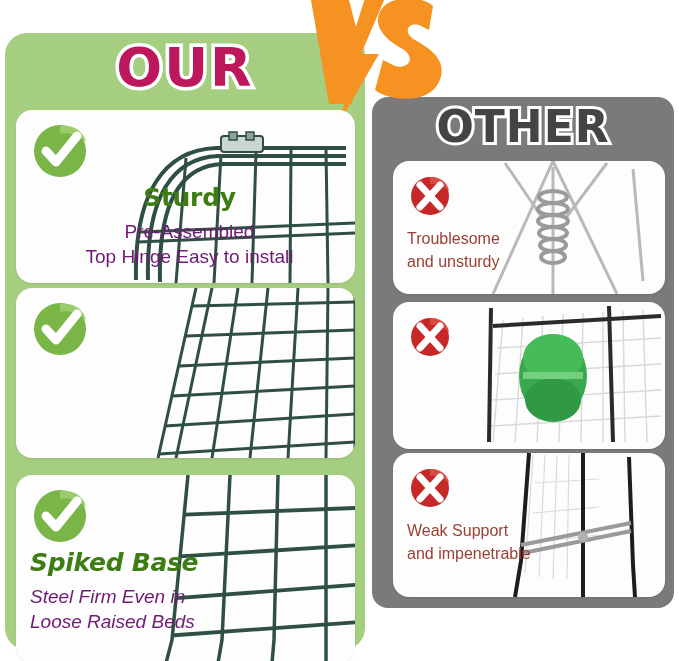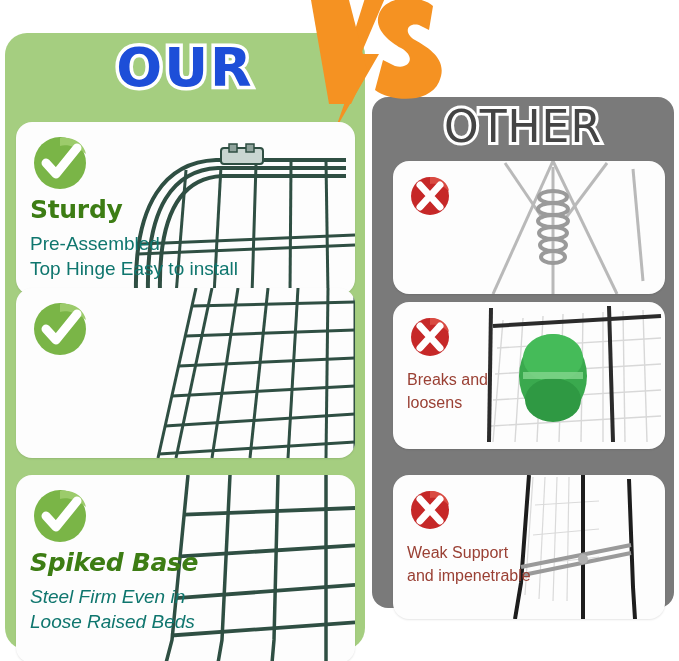--- a/index.html
+++ b/index.html
@@ -16,71 +16,71 @@
   .panel-other{
     position:absolute;left:372px;top:97px;width:302px;height:511px;
     background:#7a7a7a;border-radius:16px;
   }
 
   
   .head-our{
     position:absolute;left:5px;top:36px;width:360px;height:62px;
     display:flex;align-items:center;justify-content:center;
     font-size:54px;font-weight:bold;letter-spacing:2px;
-    color:#1d4ed8;
+    color:#be185d;
     -webkit-text-stroke:7px #ffffff;paint-order:stroke fill;
     font-family:"DejaVu Sans", sans-serif;
   }
   .head-other{
     position:absolute;left:372px;top:96px;width:302px;height:60px;
     display:flex;align-items:center;justify-content:center;
-    font-size:44px;font-weight:normal;letter-spacing:1px;
+    font-size:44px;font-weight:bold;letter-spacing:1px;
     color:#444444;
     -webkit-text-stroke:6px #ffffff;paint-order:stroke fill;
     font-family:"DejaVu Sans", sans-serif;
   }
 
   
   .vs-wrap{position:absolute;left:305px;top:-6px;width:150px;height:140px;}
   .vs-wrap svg{display:block;}
 
   
   .card{
     position:absolute;background:#fdfdfd;border-radius:16px;overflow:hidden;
     box-shadow:0 1px 2px rgba(0,0,0,.10);
   }
   .card-l{left:16px;width:339px;}
-  .card-l1{top:122px;height:173px;}
+  .card-l1{top:110px;height:173px;text-align:center;}
   .card-l2{top:288px;height:170px;}
   .card-l3{top:475px;height:188px;font-style:italic;}
 
   .card-r{left:393px;width:272px;}
   .card-r1{top:161px;height:133px;}
   .card-r2{top:302px;height:147px;}
-  .card-r3{top:475px;height:144px;}
+  .card-r3{top:453px;height:144px;}
 
   .card-art{position:absolute;inset:0;}
   .card-art svg{display:block;width:100%;height:100%;}
 
   .card-body{position:absolute;left:14px;top:10px;right:6px;}
   .card-body-r{position:absolute;left:14px;top:12px;width:150px;}
 
   
   .ico-check{width:60px;height:60px;display:block;}
   .ico-x{width:46px;height:46px;display:block;}
 
   
   .t-title{
     font-family:"DejaVu Sans", sans-serif;
     font-weight:bold;color:#3d7d14;font-size:25px;line-height:1.1;
     margin-top:4px;letter-spacing:-0.3px;white-space:nowrap;
   }
   .t-title.cond{font-size:24px;letter-spacing:-1.2px;}
   .t-desc{
-    color:#0f766e;font-size:19px;line-height:1.35;margin-top:7px;
+    color:#701a75;font-size:19px;line-height:1.35;margin-top:7px;
     font-family:"Liberation Sans", sans-serif;white-space:pre-line;
   }
   .t-bad{
     color:#9a4034;font-size:16px;line-height:1.45;margin-top:8px;
     font-family:"Liberation Sans", sans-serif;white-space:pre-line;
   }
 </style>
 </head>
 <body>
 
@@ -214,20 +214,22 @@
           <ellipse cx="160" cy="96" rx="12" ry="6"></ellipse>
         </g>
       </svg>
     </div>
     <div class="card-body-r">
       <svg class="ico-x" viewBox="0 0 46 46">
         <circle cx="23" cy="23" r="19" fill="#c62828"></circle>
         <path d="M23 4 C33 3 41 10 42 18 C34 11 28 10 23 11 Z" fill="#d94b42"></path>
         <path d="M13 12 L33 34 M33 12 L13 34" stroke="#ffffff" stroke-width="7" stroke-linecap="round"></path>
       </svg>
+      <div class="t-bad">Troublesome
+and unsturdy</div>
     </div>
   </div>
 
   <div class="card card-r card-r2">
     <div class="card-art">
       <svg viewBox="0 0 272 147" preserveAspectRatio="none">
         <g stroke="#d8d8d8" fill="none" stroke-width="1.4">
           <line x1="110" y1="18" x2="100" y2="140"></line>
             <line x1="130" y1="16" x2="122" y2="140"></line>
           <line x1="150" y1="14" x2="144" y2="140"></line>
@@ -251,22 +253,20 @@
         <ellipse cx="160" cy="98" rx="28" ry="22" fill="#2f9943"></ellipse>
         <rect x="130" y="70" width="60" height="7" fill="#7fd38a" opacity="0.85"></rect>
       </svg>
     </div>
     <div class="card-body-r">
       <svg class="ico-x" viewBox="0 0 46 46">
         <circle cx="23" cy="23" r="19" fill="#c62828"></circle>
         <path d="M23 4 C33 3 41 10 42 18 C34 11 28 10 23 11 Z" fill="#d94b42"></path>
         <path d="M13 12 L33 34 M33 12 L13 34" stroke="#ffffff" stroke-width="7" stroke-linecap="round"></path>
       </svg>
-      <div class="t-bad">Breaks and
-loosens</div>
     </div>
   </div>
 
   <div class="card card-r card-r3">
     <div class="card-art">
       <svg viewBox="0 0 272 144" preserveAspectRatio="none">
         <g stroke="#dadada" fill="none" stroke-width="1.2">
           <line x1="140" y1="2" x2="132" y2="120"></line>
             <line x1="152" y1="2" x2="146" y2="124"></line>
           <line x1="164" y1="2" x2="160" y2="126"></line>

